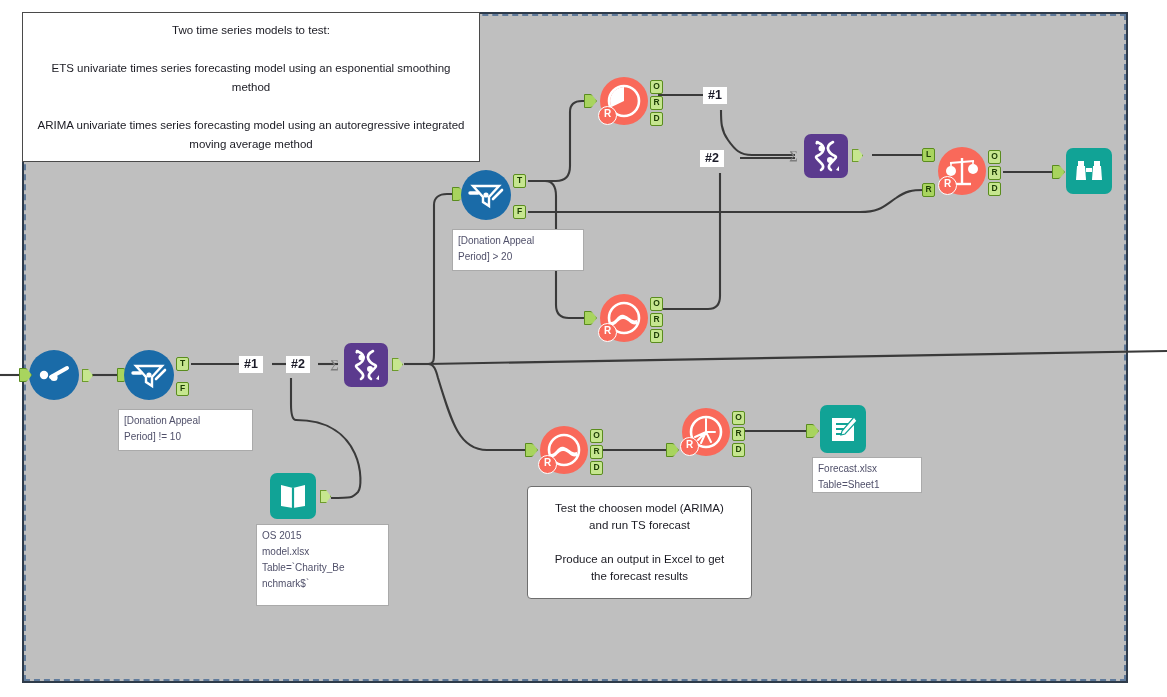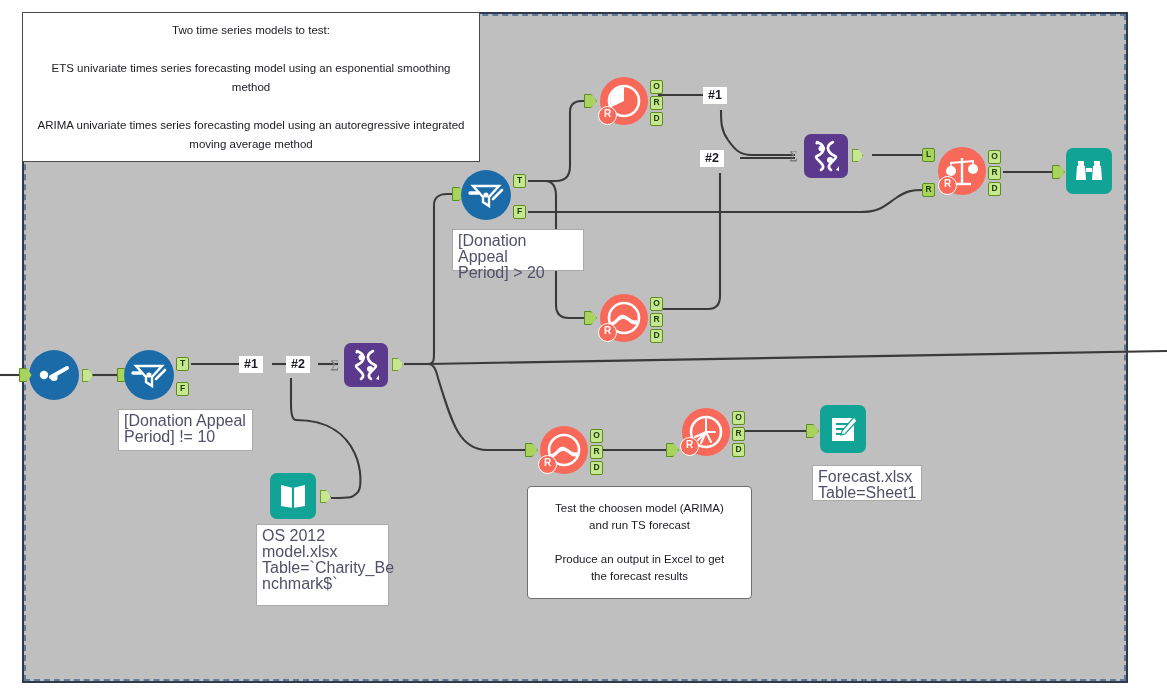--- a/index.html
+++ b/index.html
@@ -75,21 +75,21 @@
     white-space:pre-line;
   }
   .comment-plain{
     position:absolute;background:#ffffff;border:1.5px solid #4a4a4a;
     font-size:11.5px;color:#1a1a22;text-align:center;
     padding:8px 12px;box-sizing:border-box;line-height:19px;
     white-space:pre-line;
   }
   .tool-note{
     position:absolute;background:#ffffff;border:1px solid #aaaaaa;
-    font-size:16px;color:#50506a;padding:3px 5px;box-sizing:border-box;
+    font-size:10px;color:#50506a;padding:3px 5px;box-sizing:border-box;
     line-height:16px;white-space:pre-line;
   }
   .sigma-mark{
     position:absolute;color:#7d7d7d;font-size:12px;font-weight:bold;
     font-family:"Liberation Serif", serif;
   }
   svg.glyph{display:block;}
 </style>
 </head>
 <body>
@@ -190,21 +190,21 @@
   <div class="anchor plain-out" style="left:392px;top:358px;"></div>
 
   <div class="node node-square" style="left:270px;top:473px;width:46px;height:46px;background:#11a396;">
     <svg class="glyph" width="32" height="28" viewBox="0 0 32 28">
       <path d="M16,6 L4,3 L4,24 L16,26 Z" fill="#ffffff"></path>
       <path d="M16,6 L28,3 L28,24 L16,26 Z" fill="#ffffff"></path>
       <path d="M16,6 L16,26" stroke="#11a396" stroke-width="2.2"></path>
     </svg>
   </div>
   <div class="anchor plain-out" style="left:320px;top:490px;"></div>
-  <div class="tool-note" style="left:256px;top:524px;width:133px;height:82px;">OS 2012
+  <div class="tool-note" style="left:256px;top:524px;width:133px;height:82px;">OS 2015
 model.xlsx
 Table=`Charity_Be
 nchmark$`</div>
 
   <div class="anchor in" style="left:452px;top:187px;"></div>
   <div class="node node-round" style="left:461px;top:170px;width:50px;height:50px;background:#1a6ba8;">
     <svg class="glyph" width="36" height="28" viewBox="0 0 36 28">
       <path d="M5,5 L31,5 L21,16 L21,25 L15,21 L15,16 Z" fill="none" stroke="#ffffff" stroke-width="2.4"></path>
       <path d="M2,12 L10,12" stroke="#ffffff" stroke-width="3.4" stroke-linecap="round"></path>
       <path d="M25,18 L34,9" stroke="#ffffff" stroke-width="2.6" stroke-linecap="round"></path>
@@ -309,21 +309,21 @@
   <div class="anchor out boxed" style="left:732px;top:443px;">D</div>
 
   <div class="anchor in" style="left:806px;top:424px;"></div>
   <div class="node node-square" style="left:820px;top:405px;width:46px;height:48px;background:#11a396;">
     <svg class="glyph" width="32" height="30" viewBox="0 0 32 30">
       <rect x="5" y="4" width="22" height="23" fill="#ffffff"></rect>
       <path d="M9,10 L21,10 M9,15 L21,15 M9,20 L17,20" stroke="#11a396" stroke-width="2"></path>
       <path d="M27,3 L30,7 L18,20 L14,21 L15,17 Z" fill="#ffffff" stroke="#11a396" stroke-width="1.2"></path>
     </svg>
   </div>
-  <div class="tool-note" style="left:812px;top:457px;width:110px;height:36px;margin-top:8px;">Forecast.xlsx
+  <div class="tool-note" style="left:812px;top:457px;width:110px;height:36px;">Forecast.xlsx
 Table=Sheet1</div>
 
   <div class="comment-box" style="left:527px;top:486px;width:225px;height:113px;display:flex;align-items:center;justify-content:center;">
     <span>Test the choosen model (ARIMA)
 and run TS forecast
 
 Produce an output in Excel to get
 the forecast results</span>
   </div>
 

